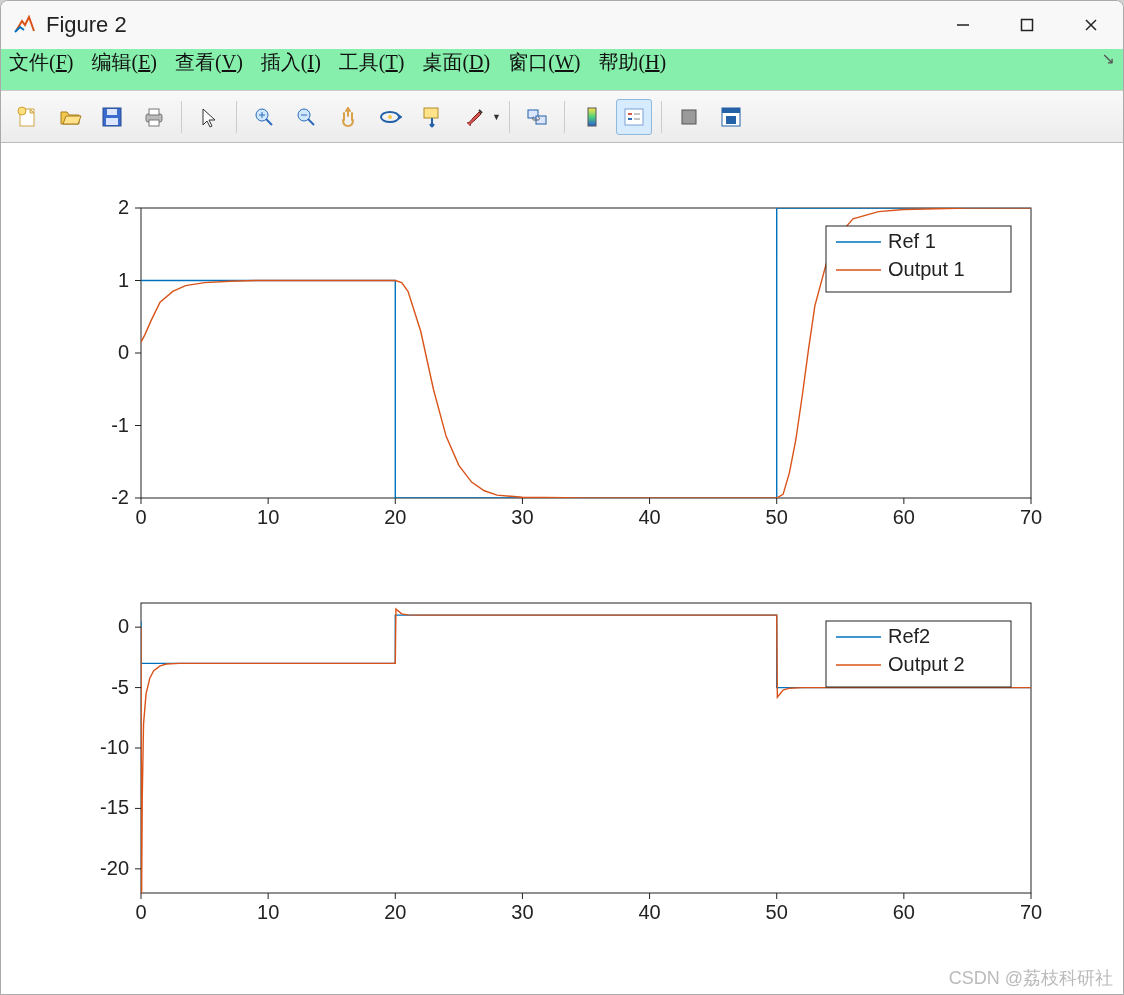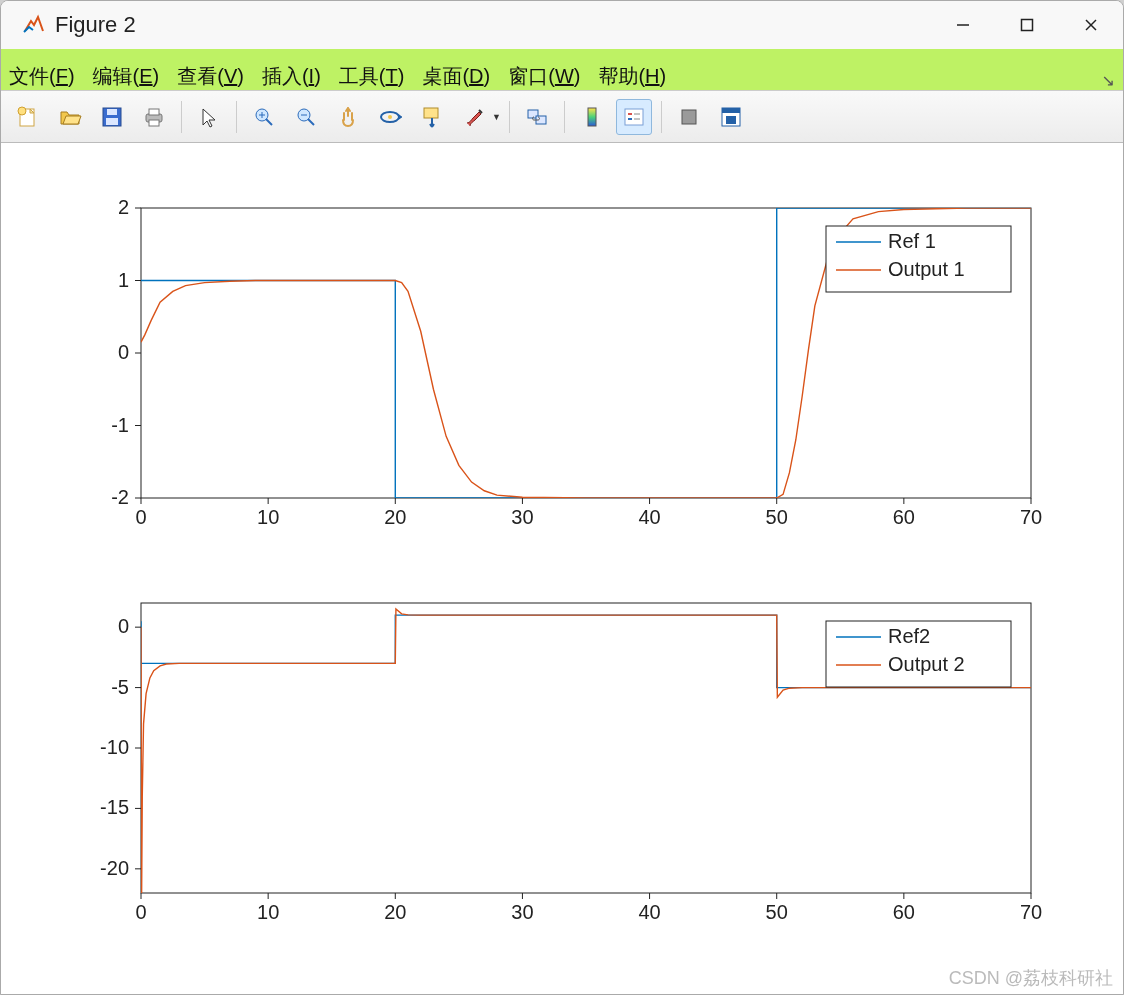--- a/index.html
+++ b/index.html
@@ -2,31 +2,32 @@
 <html><head>
 <meta charset="utf-8">
 <style>
   * { box-sizing: border-box; }
   html, body { margin: 0; padding: 0; font-family: "Microsoft YaHei", "Segoe UI", Arial, sans-serif; background:#d0d0d0; }
   .window {
     width: 1124px; height: 995px; background:#fff; position:relative;
     border:1px solid #aaa; border-radius:8px 8px 0 0; overflow:hidden;
   }
   .titlebar {
-    height:48px; display:flex; align-items:center; padding:0 20px;
+    height:48px; display:flex; align-items:center; padding:0 11px;
     background:#f8f8f8;
   }
   .titlebar .app-icon { width:24px; height:24px; margin-right:10px; }
   .titlebar .title { font-size:22px; color:#222; }
   .win-controls { position:absolute; right:0; top:0; display:flex; }
   .win-btn { width:64px; height:48px; display:flex; align-items:center; justify-content:center; font-size:20px; }
   .menubar {
-    height:42px; display:flex; align-items:flex-end; padding:0 8px;
+    height:42px; display:flex; align-items:flex-start; padding:0 8px;
     font-size:20px; color:#111; border-bottom:1px solid #ccc;
-    background:#bef264;
+    background:#86efac;
+    font-family:Liberation Serif, serif;
   }
   .menu-item { margin-right:18px; cursor:pointer; }
   .menu-item u { text-decoration:underline; }
   .menubar .arrow { margin-left:auto; font-size:16px; color:#555; cursor:pointer; }
   .toolbar {
     height:52px; display:flex; align-items:center; padding:0 6px;
     background:linear-gradient(#f9f9f9,#ececec); border-bottom:1px solid #bbb;
   }
   .tool-btn {
     width:36px; height:36px; margin:0 3px; border:1px solid transparent;

